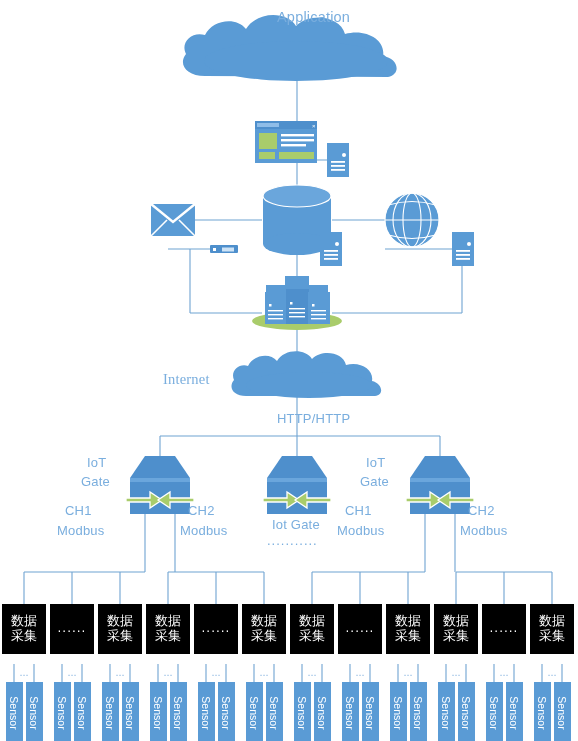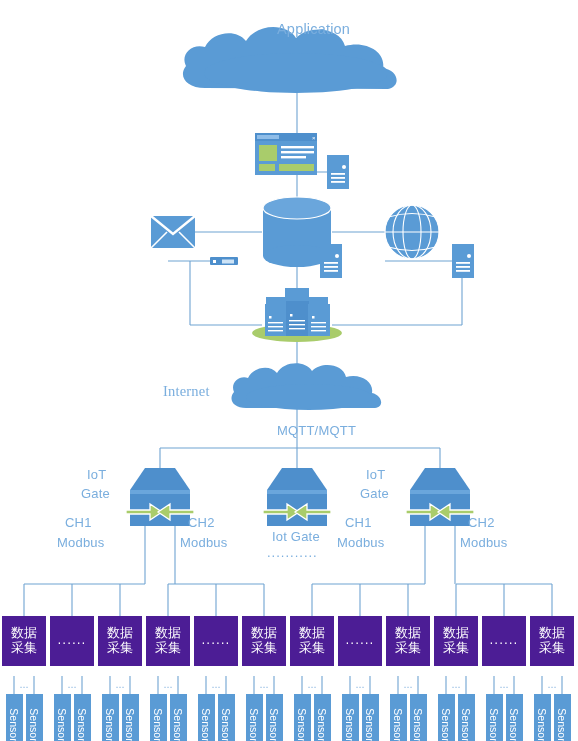--- a/index.html
+++ b/index.html
@@ -3,34 +3,34 @@
 <meta charset="utf-8">
 <style>
   html,body{margin:0;padding:0;}
   body{
     width:578px;height:741px;
     background:#ffffff;
     font-family:"Liberation Sans", sans-serif;
     position:relative;
     overflow:hidden;
   }
-  #stage{position:absolute;left:0;top:16px;width:578px;height:624px;}
+  #stage{position:absolute;left:0;top:4px;width:578px;height:624px;}
   .lbl{
     position:absolute;
     color:#7aaede;
     font-size:13px;
     white-space:nowrap;
     line-height:1.15;
     letter-spacing:.2px;
   }
   .lbl.big{font-size:14.5px;}
   svg{position:absolute;left:0;top:0;}
   .dabox{
     position:absolute;
-    background:#4c1d95;
+    background:#000000;
     color:#ffffff;
     font-size:13px;
     display:flex;
     align-items:center;
     justify-content:center;
     text-align:center;
     line-height:1.12;
     font-family:"DejaVu Sans", sans-serif;
   }
   .dabox.ell{font-size:12px;letter-spacing:1px;}
@@ -317,21 +317,21 @@
         <line x1="514" y1="660" x2="514" y2="678"></line>
       <line x1="542" y1="660" x2="542" y2="678"></line>
         <line x1="562" y1="660" x2="562" y2="678"></line>
     </g>
   </svg>
 
   <div class="lbl big" style="left:277px;top:5px;">Application</div>
 
   <div class="lbl big" style="left:163px;top:367px;font-family:Liberation Serif, serif;">Internet</div>
 
-  <div class="lbl" style="left:277px;top:408px;">MQTT/MQTT</div>
+  <div class="lbl" style="left:277px;top:408px;">HTTP/HTTP</div>
 
   <div class="lbl" style="left:87px;top:452px;">IoT</div>
   <div class="lbl" style="left:81px;top:471px;">Gate</div>
   <div class="lbl" style="left:65px;top:500px;">CH1</div>
   <div class="lbl" style="left:57px;top:520px;">Modbus</div>
   <div class="lbl" style="left:188px;top:500px;">CH2</div>
   <div class="lbl" style="left:180px;top:520px;">Modbus</div>
 
   <div class="lbl" style="left:272px;top:514px;">Iot Gate</div>
   <div class="lbl" style="left:267px;top:530px;letter-spacing:1px;">...........</div>

